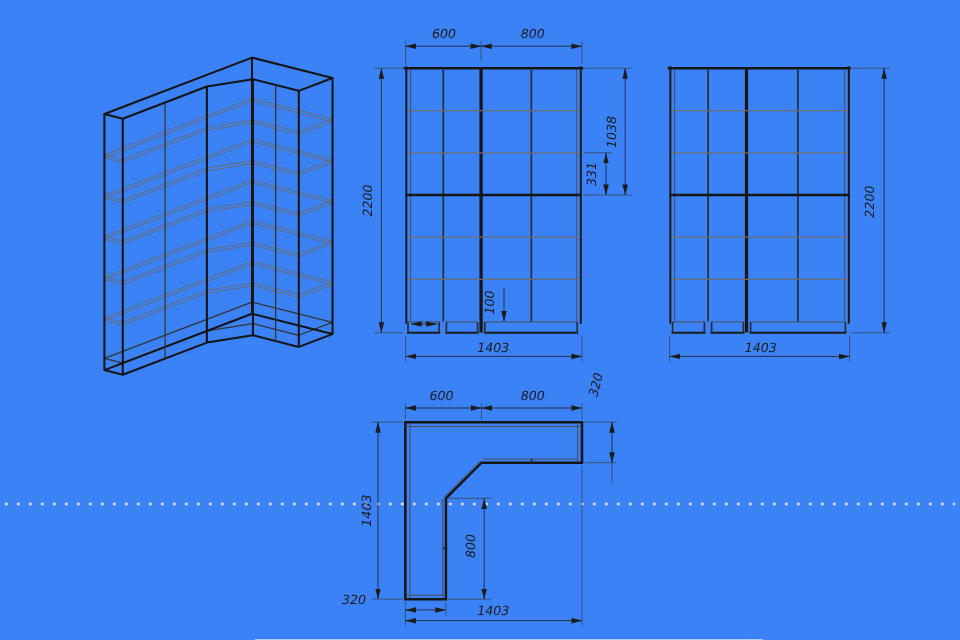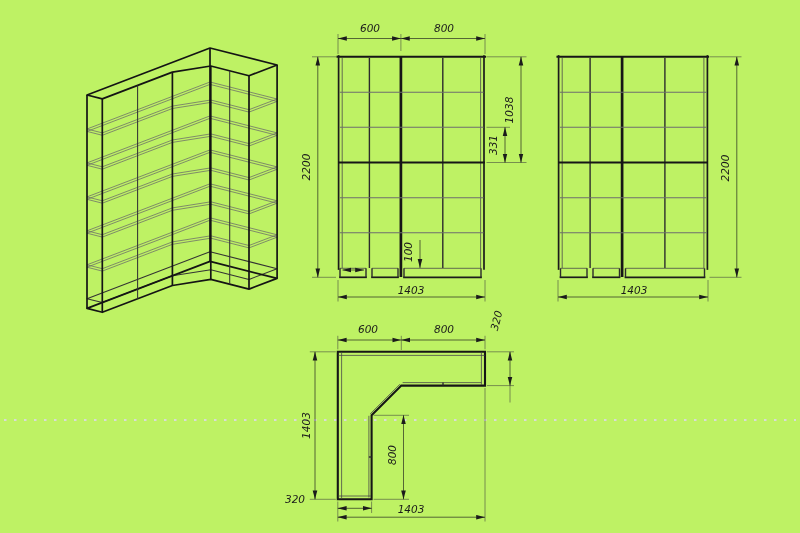--- a/index.html
+++ b/index.html
@@ -1,16 +1,16 @@
 <!DOCTYPE html>
 <html><head>
 <meta charset="utf-8">
 <style>
   html,body{margin:0;padding:0;background:#ffffff;}
-  .canvas{position:relative;width:800px;height:533px;background:#bef264;overflow:hidden;
+  .canvas{position:relative;width:800px;height:533px;background:#3b82f6;overflow:hidden;
           font-family:"DejaVu Sans",sans-serif;}
   svg{display:block;}
   
   .ol   {stroke:#161616;stroke-width:2.1;fill:none;stroke-linecap:square;}
   .ol2  {stroke:#1b1b1b;stroke-width:1.7;fill:none;stroke-linecap:square;}
   .divT {stroke:#161616;stroke-width:2.7;fill:none;}
   .div  {stroke:#2c2c2c;stroke-width:1.4;fill:none;}
   .thin {stroke:#4a4a4a;stroke-width:.8;fill:none;}
   .shelf{stroke:#6e6e6e;stroke-width:1.05;fill:none;}
   .shelfT{stroke:#161616;stroke-width:2.2;fill:none;}

